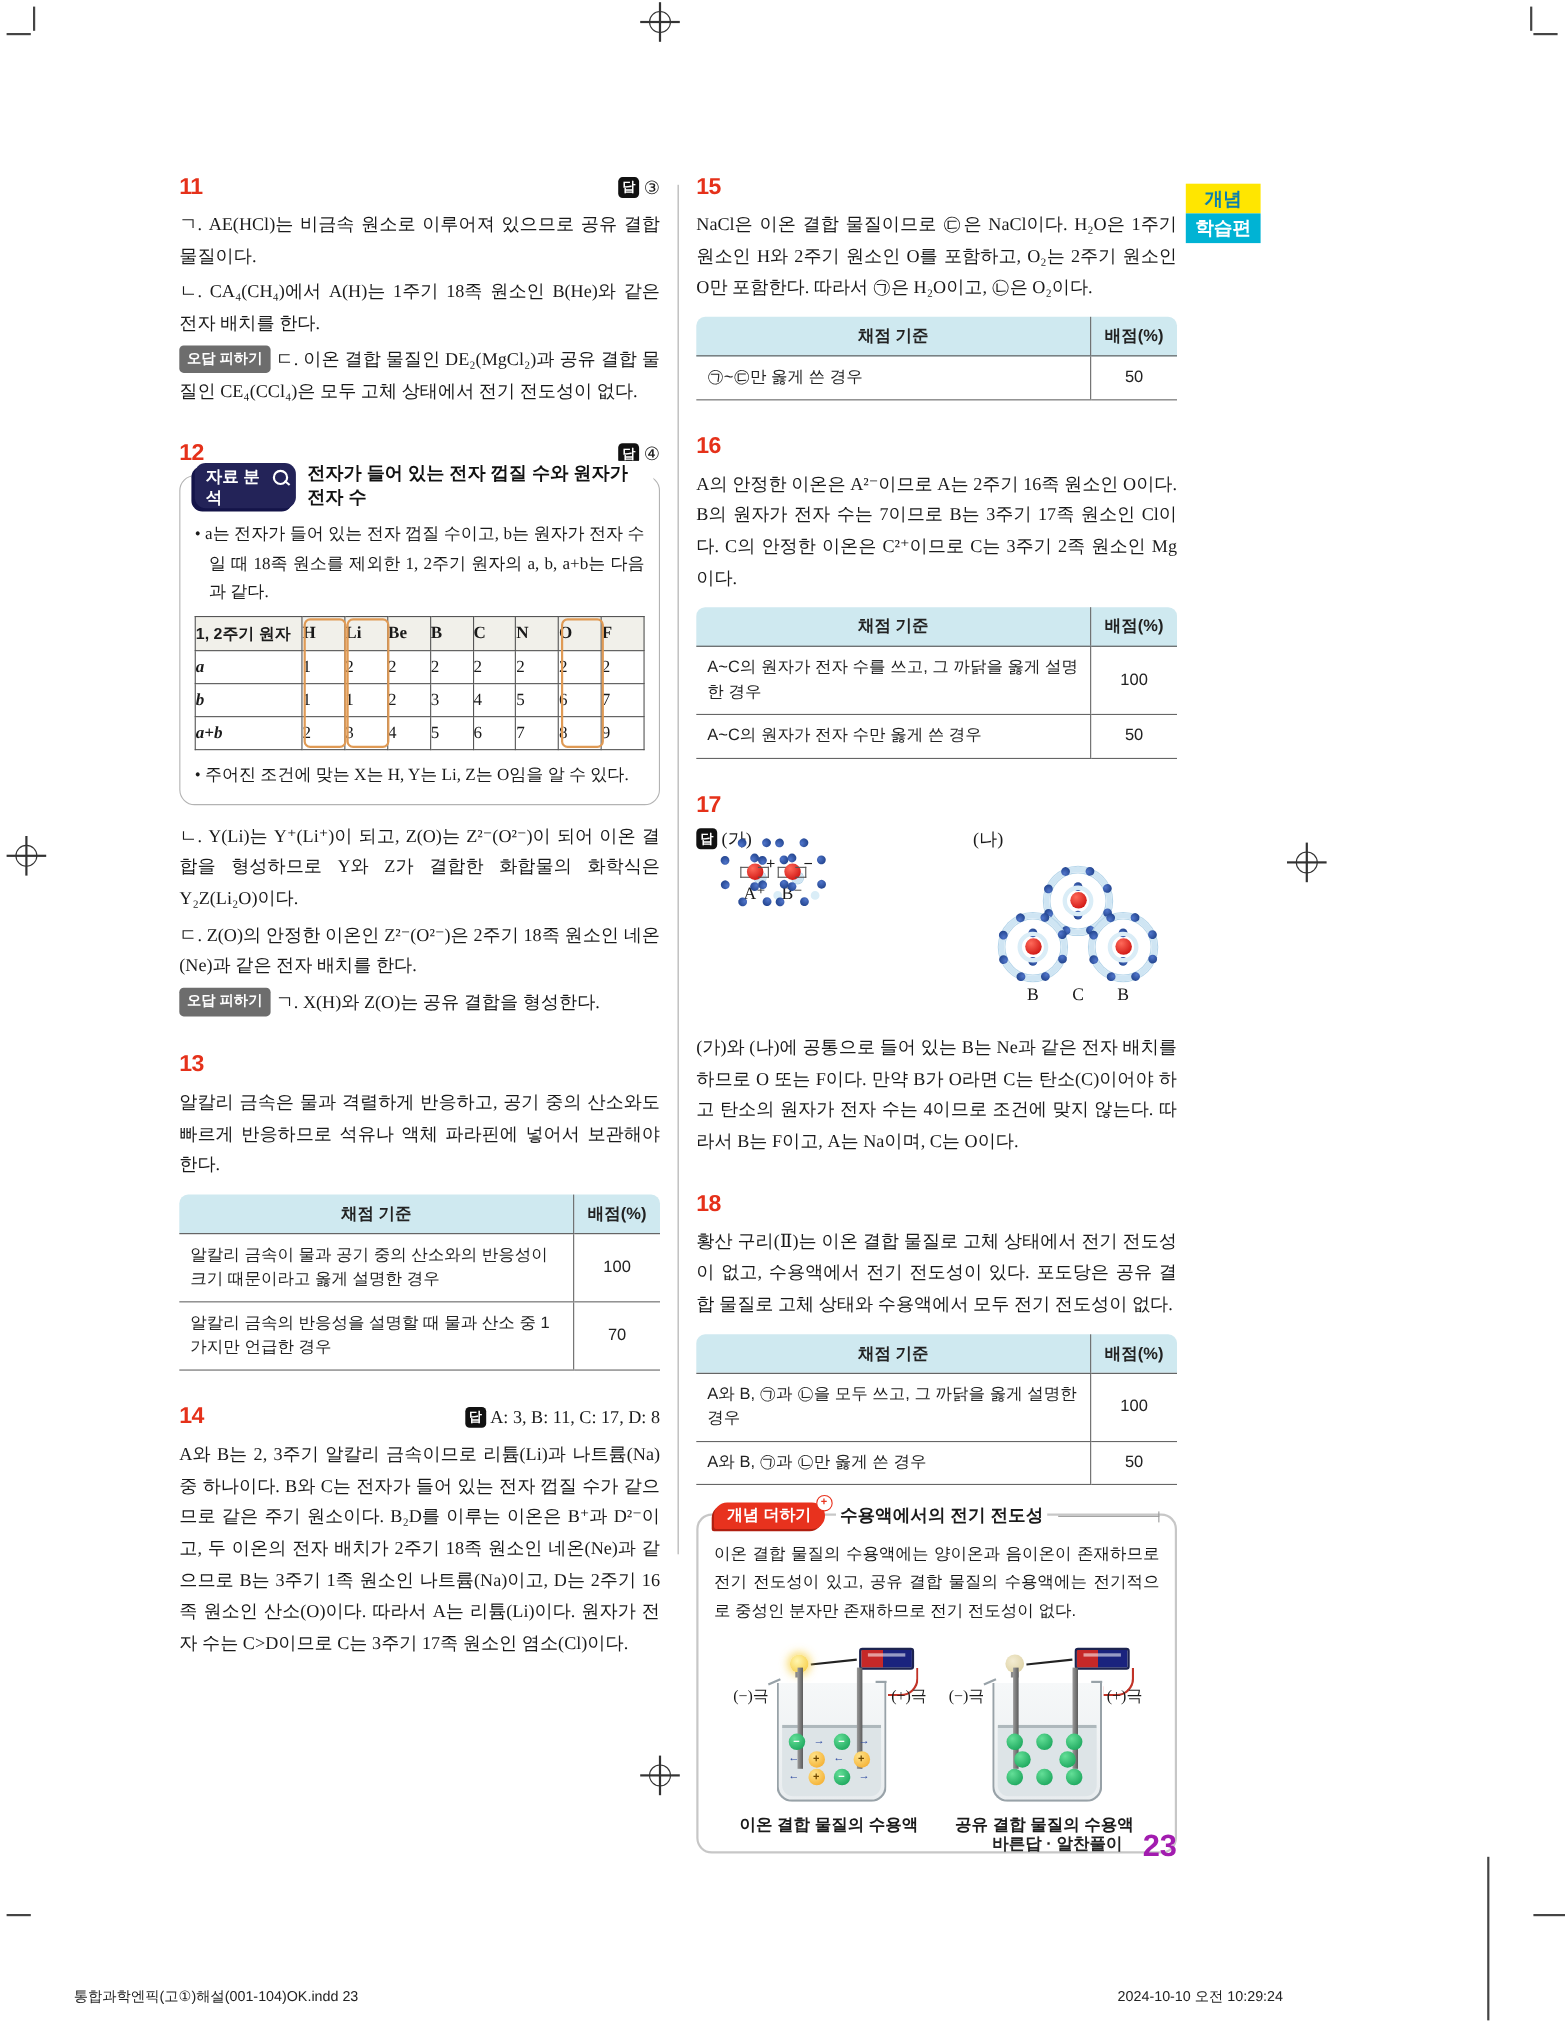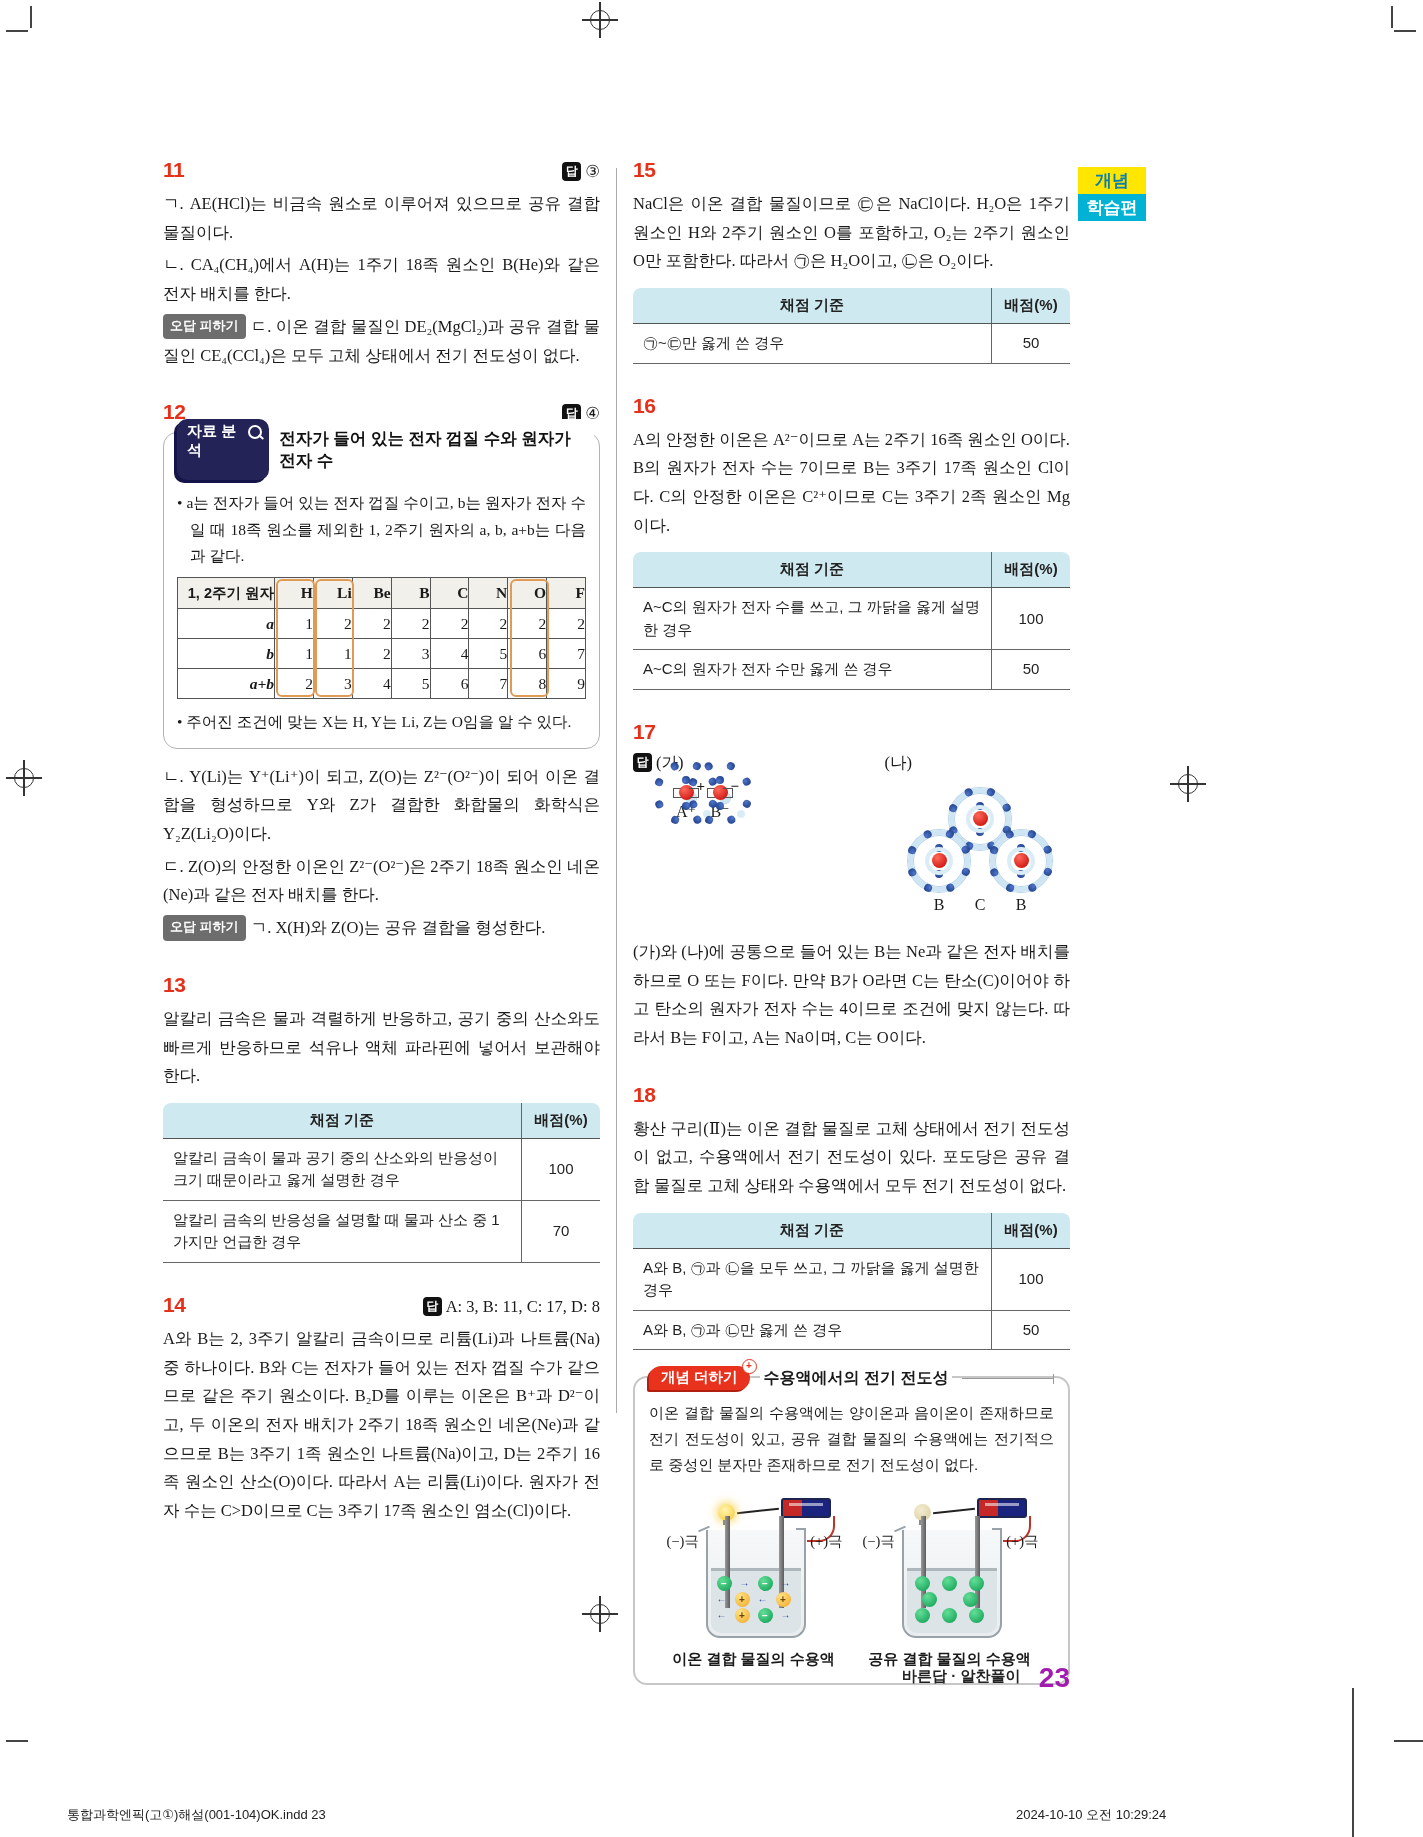--- a/index.html
+++ b/index.html
@@ -39,31 +39,31 @@
               font-family:"Liberation Sans","DejaVu Sans",sans-serif;font-size:15px;color:#222;}
   table.grade th{background:#cfe9f0;font-weight:800;padding:7px 4px;border-bottom:1.6px solid #555;}
   table.grade th:first-child{border-radius:8px 0 0 0;}
   table.grade th:last-child{border-radius:0 8px 0 0;}
   table.grade td{padding:8px 10px;border-bottom:1.4px solid #666;line-height:1.5;}
   table.grade .score{border-left:1.4px solid #666;text-align:center;width:74px;padding:8px 2px;}
   
   .databox{border:1.6px solid #b3b3b3;border-radius:14px;padding:0 13px 12px;margin:6px 0 14px;}
   .db-head{position:relative;top:-14px;display:flex;align-items:center;gap:10px;background:#fff;
            width:max-content;max-width:100%;padding:0 8px 0 0;}
-  .db-pill{background:#232358;color:#fff;border-radius:10px;padding:3px 26px 20px 10px;position:relative;
+  .db-pill{background:#232358;color:#fff;border-radius:10px;padding:3px 26px 0 10px;position:relative;
            font-family:"Liberation Sans","DejaVu Sans",sans-serif;font-weight:800;font-size:15px;
            box-shadow:-3px 3px 0 #141449;}
   .mag{position:absolute;right:7px;top:6px;width:10px;height:10px;border:2px solid #fff;border-radius:50%;}
   .mag::after{content:"";position:absolute;left:8px;top:9px;width:6px;height:2px;background:#fff;transform:rotate(40deg);}
   .db-title{font-family:"Liberation Sans","DejaVu Sans",sans-serif;font-weight:800;font-size:16.5px;color:#111;}
   .db-bullet{margin:-4px 0 8px;font-size:15.5px;line-height:1.7;padding-left:13px;text-indent:-13px;text-align:justify;}
   .db-bullet.last{margin:10px 0 0;}
   .etbl{position:relative;margin:4px 0 2px;}
   table.elem{width:100%;table-layout:fixed;border-collapse:collapse;font-size:15.5px;}
-  table.elem td,table.elem th{border:1.2px solid #555;text-align:right;padding:5.5px 0;}
+  table.elem td,table.elem th{border:1.2px solid #555;text-align:left;padding:5.5px 0;}
   table.elem thead th{background:#f1f0ea;font-weight:700;}
   table.elem thead th.c0{font-family:"Liberation Sans","DejaVu Sans",sans-serif;font-size:14.5px;font-weight:800;}
   table.elem td.rl{font-style:italic;font-weight:700;}
   .hlbox{position:absolute;top:2px;bottom:2px;border:2px solid #df9a55;border-radius:6px;pointer-events:none;}
   .hl-h{left:99px;width:35px;} .hl-li{left:138px;width:35px;} .hl-o{left:333px;width:35px;}
   
   .q17head{display:flex;justify-content:space-between;padding-right:158px;font-size:16.5px;margin-bottom:10px;}
   .diag17{display:flex;justify-content:space-between;align-items:flex-start;padding:4px 0 0 40px;min-height:150px;}
   .iongrp{display:flex;gap:8px;}
   .ionblk{display:flex;flex-direction:column;align-items:center;}

